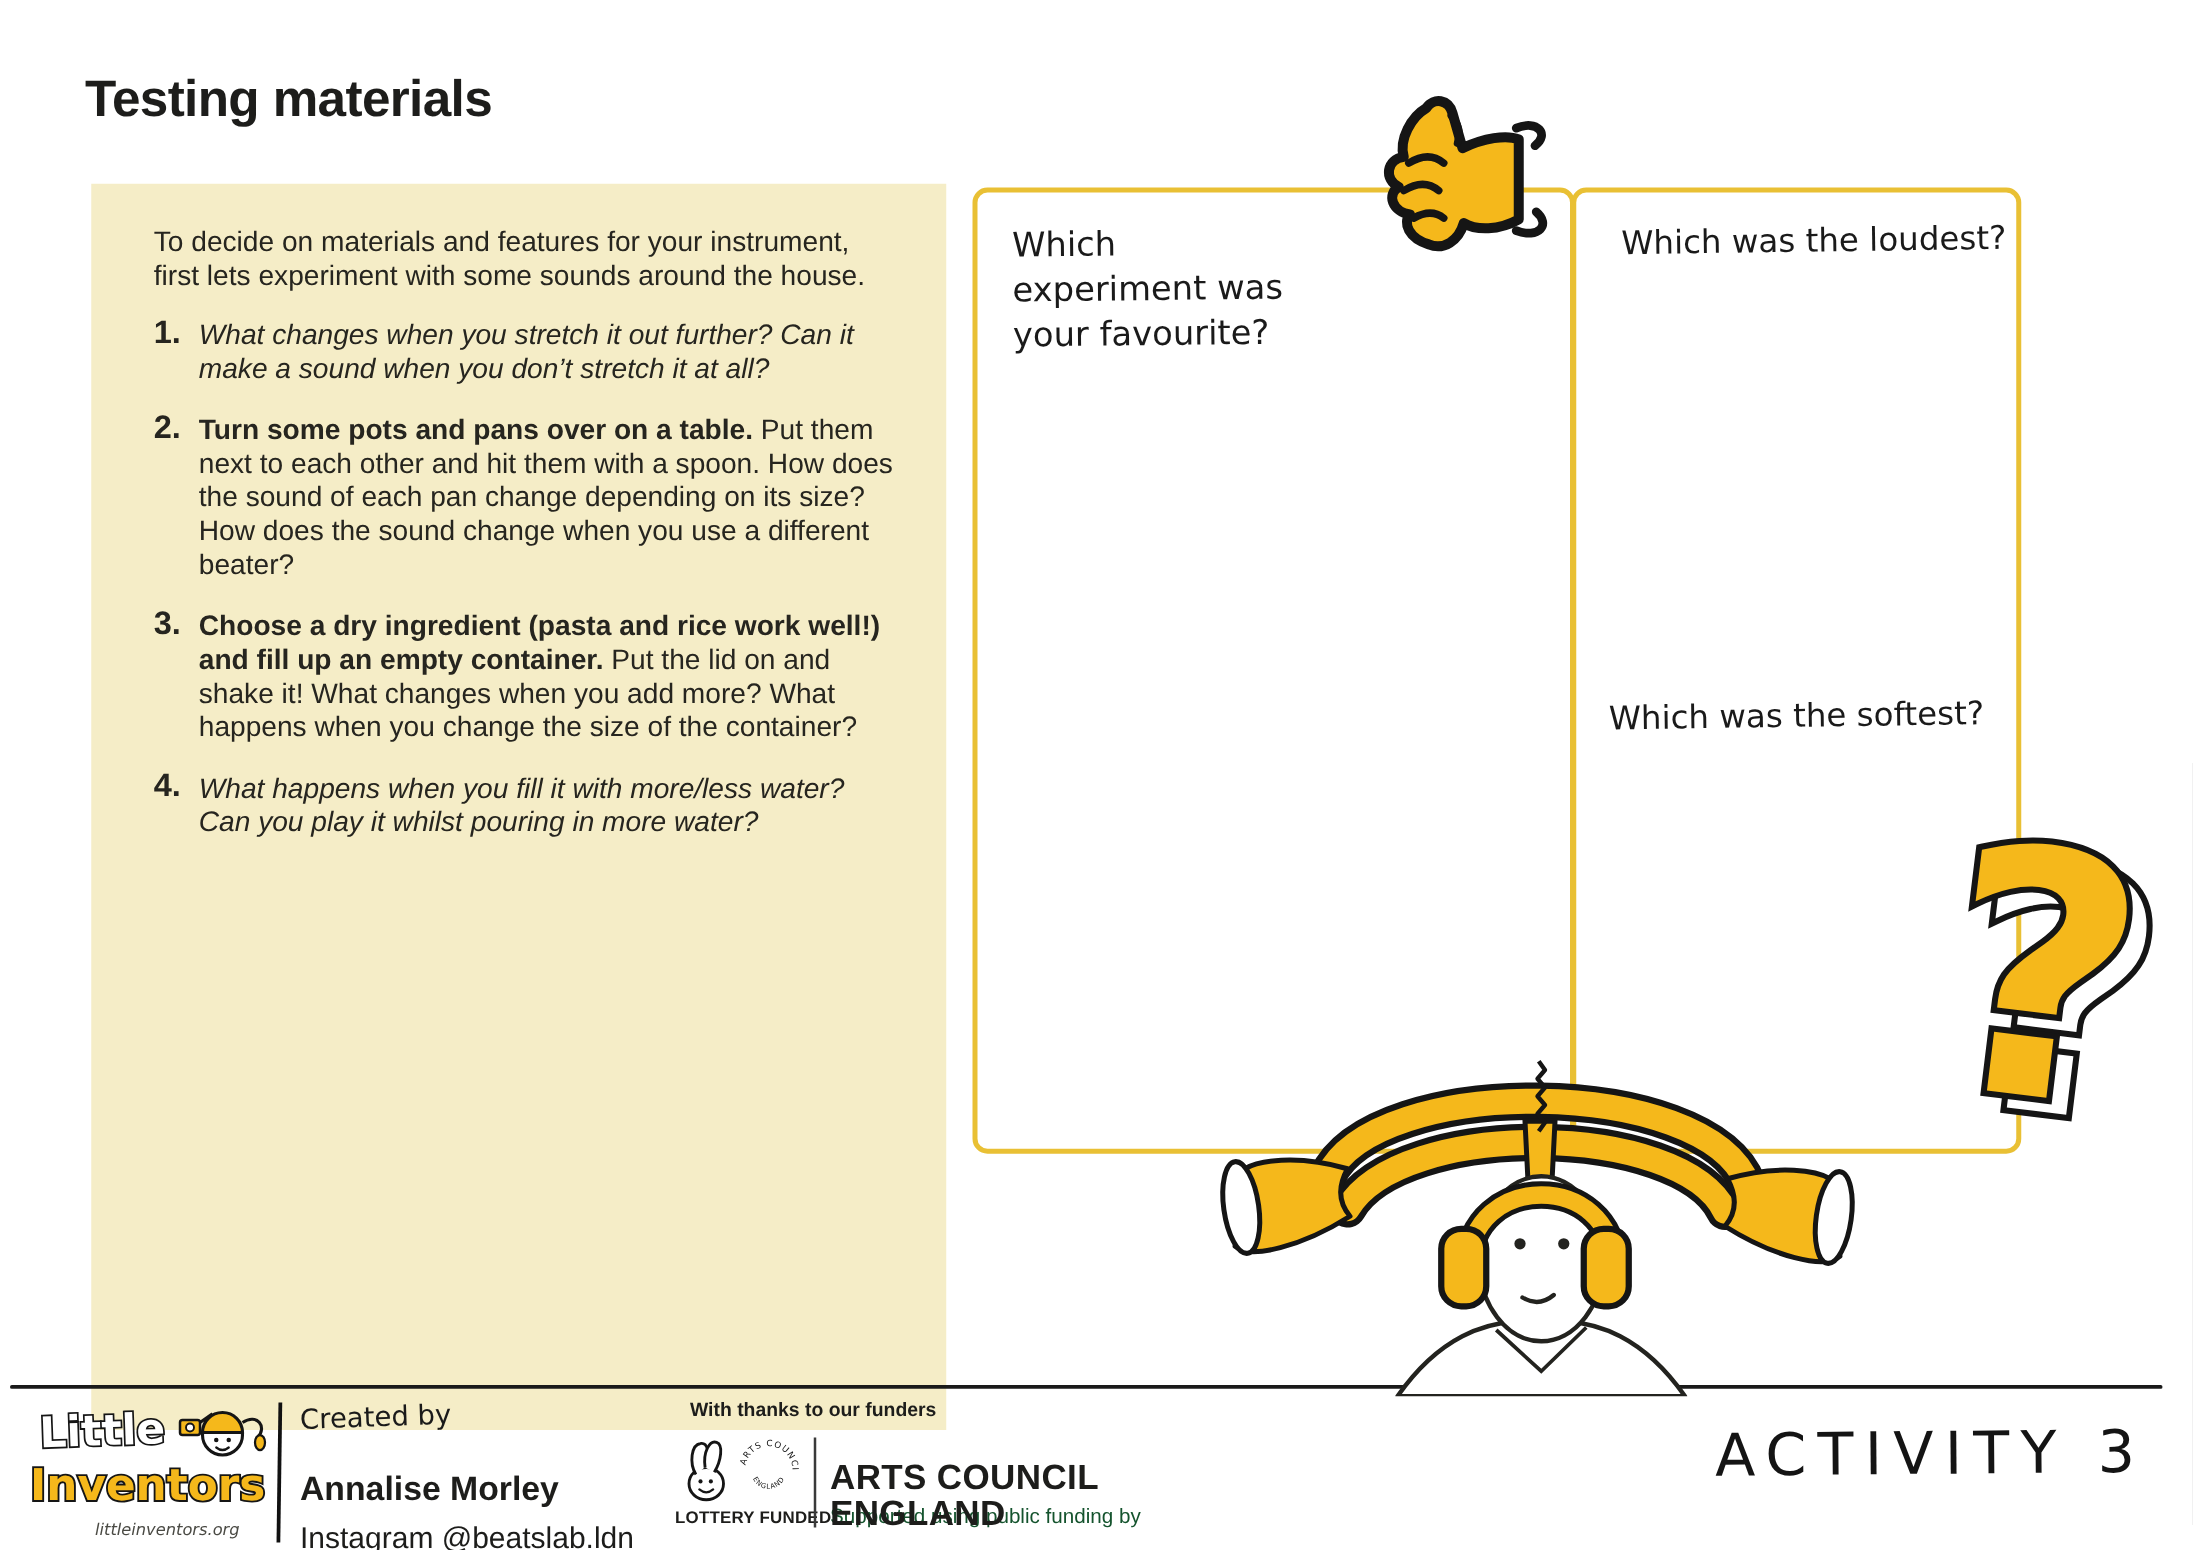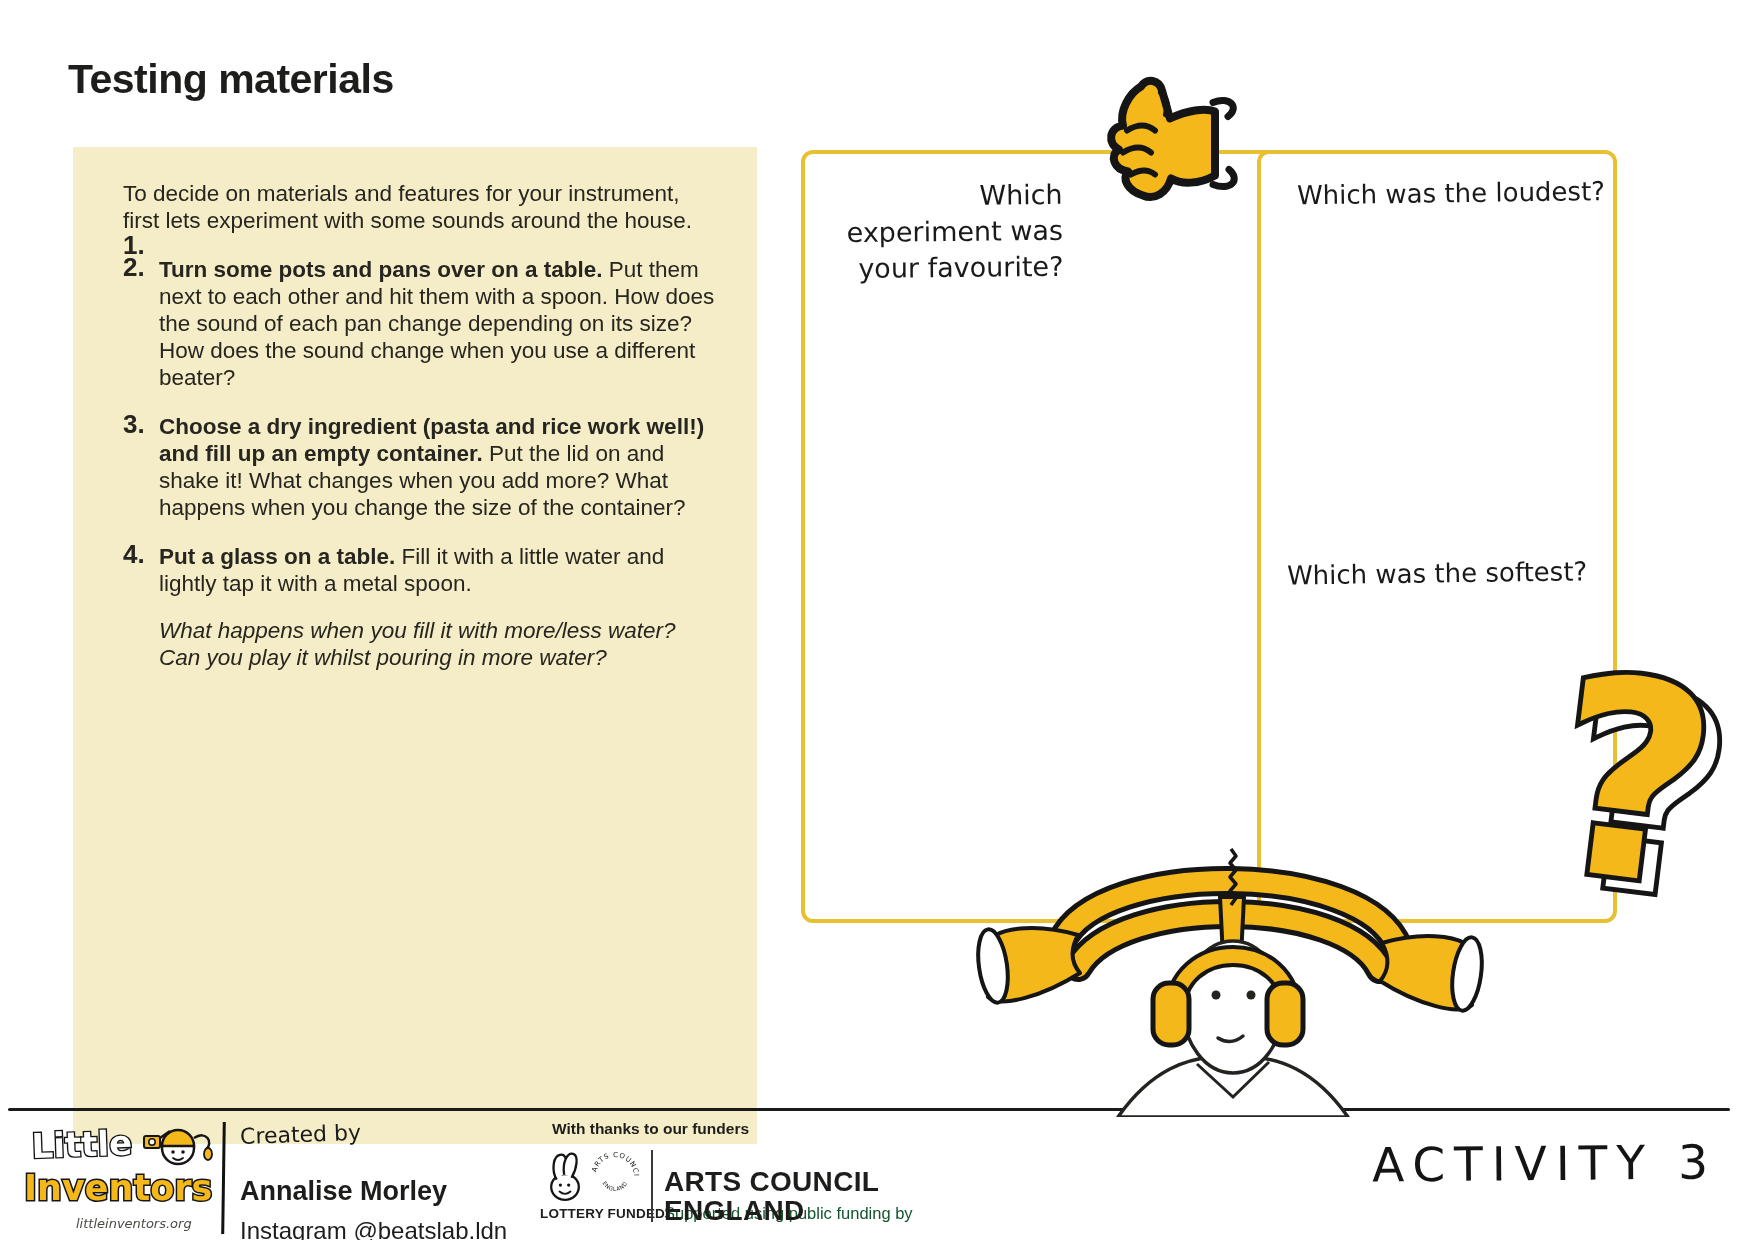--- a/index.html
+++ b/index.html
@@ -25,21 +25,21 @@
     position:absolute; left:0; top:-2px; font-weight:bold; font-size:26px;
   }
   .step-question { margin-top:20px !important; font-style:italic; }
   b { font-weight:bold; }
 
   
   .answer-box {
     position:absolute; top:150px; height:773px; background:#fff;
     border:4.5px solid #E9C034; border-radius:12px; box-sizing:border-box;
   }
-  .box-left  { left:801px;  width:482px;text-align:right; }
+  .box-left  { left:778px;  width:482px; }
   .box-right { left:1257px; width:360px; }
   .hand {
     font-family:"DejaVu Sans", sans-serif; color:#1a1a1a;
   }
   .hand-q1 {
     position:absolute; left:28px; top:24px; width:230px;
     font-size:27px; line-height:36px; transform:rotate(-0.6deg);
   }
   .hand-q2 {
     position:absolute; left:36px; top:22px; width:340px;
@@ -83,35 +83,35 @@
 
 <div class="page">
 
   <h1 class="page-title">Testing materials</h1>
 
   <div class="panel">
     <p class="intro">To decide on materials and features for your instrument, first lets experiment with some sounds around the house.</p>
 
     <div class="step">
       <span class="step-num">1.</span>
+      <p class="step-question">What changes when you stretch it out further? Can it make a sound when you don’t stretch it at all?</p>
     </div>
 
     <div class="step">
       <span class="step-num">2.</span>
       <p><b>Turn some pots and pans over on a table.</b><span> Put them next to each other and hit them with a spoon. How does the sound of each pan change depending on its size? How does the sound change when you use a different beater?</span></p>
     </div>
 
     <div class="step">
       <span class="step-num">3.</span>
       <p><b>Choose a dry ingredient (pasta and rice work well!) and fill up an empty container.</b><span> Put the lid on and shake it! What changes when you add more? What happens when you change the size of the container?</span></p>
     </div>
 
     <div class="step">
       <span class="step-num">4.</span>
-      <p><b>Put a glass on a table.</b><span> Fill it with a little water and lightly tap it with a metal spoon.</span></p>
       <p class="step-question">What happens when you fill it with more/less water? Can you play it whilst pouring in more water?</p>
     </div>
   </div>
 
   <div class="answer-box box-left">
     <div class="hand hand-q1">Which experiment was your favourite?</div>
   </div>
 
   <div class="answer-box box-right">
     <div class="hand hand-q2">Which was the loudest?</div>

